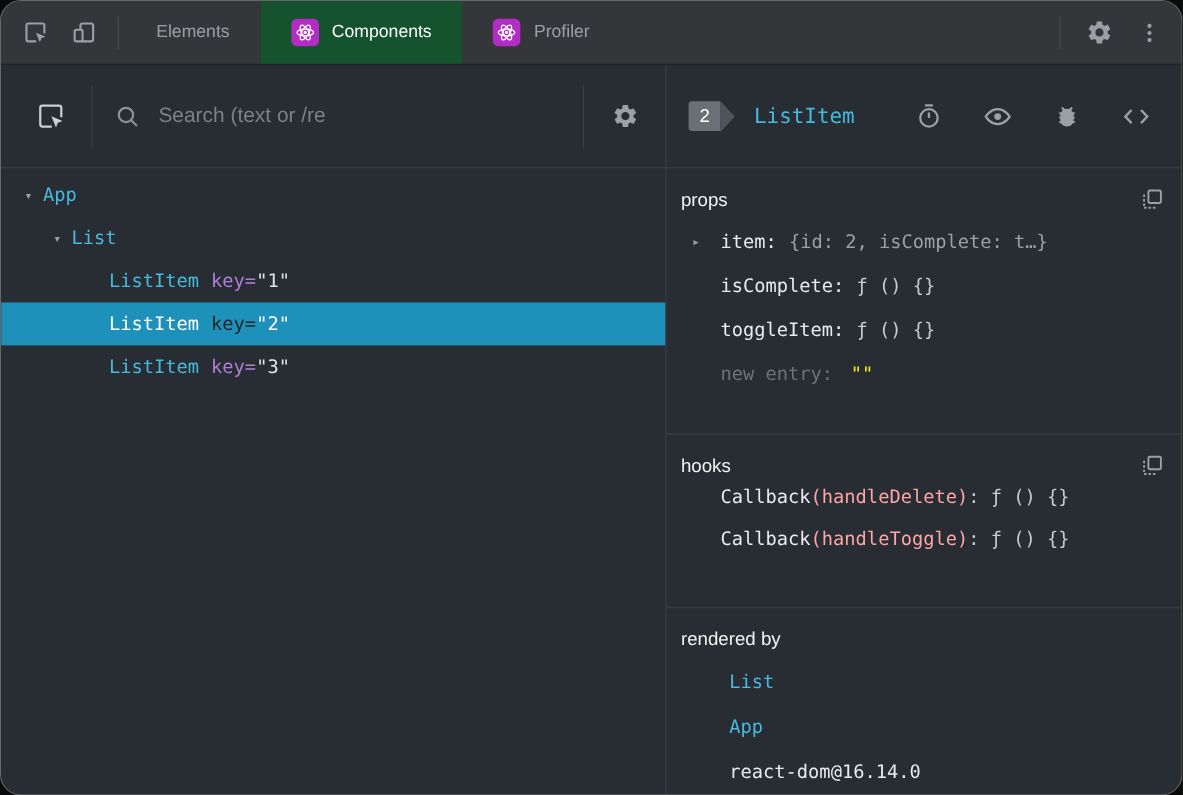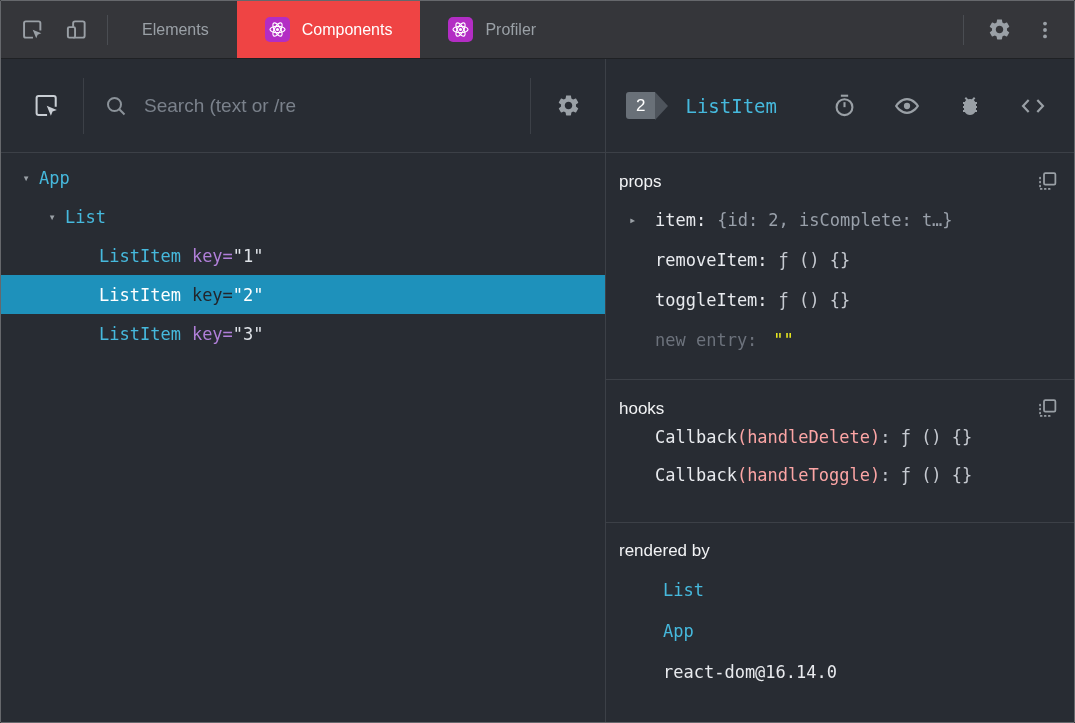--- a/index.html
+++ b/index.html
@@ -1,31 +1,31 @@
 <!DOCTYPE html>
 <html><head>
 <meta charset="utf-8">
 <style>
   html,body{margin:0;padding:0;background:#0a0a0a;}
   .window{
     width:1075px;height:723px;box-sizing:border-box;
-    border:1px solid #66686c;border-radius:1px;overflow:hidden;
+    border:1px solid #66686c;border-radius:19px;overflow:hidden;
     background:#282c33;display:flex;flex-direction:column;
     font-family:"Liberation Sans",sans-serif;
     -webkit-font-smoothing:antialiased;
   }
   
   .tabbar{height:57px;min-height:57px;background:#35363a;display:flex;align-items:stretch;border-bottom:1px solid #1f2124;}
   .tabbar-icons{display:flex;align-items:center;padding:0 8px 0 14px;gap:10px;}
   .icon-btn{display:flex;align-items:center;justify-content:center;color:#9aa0a6;width:34px;height:34px;cursor:pointer;}
   .icon-btn svg{display:block;}
   .vdiv{width:1px;background:#4a4d52;height:30px;align-self:center;margin:0 6px;}
   .tabs{display:flex;align-items:stretch;}
   .tab{display:flex;align-items:center;gap:12px;padding:0 28px;color:#9aa0a6;font-size:16px;cursor:pointer;}
-  .tab.active{background:#ef4444;color:#fff;text-align:center;}
+  .tab.active{background:#14532d;color:#fff;text-align:center;}
   .react-badge{width:25px;height:25px;border-radius:5px;background:#b32dc4;display:flex;align-items:center;justify-content:center;}
   .tabbar-right{margin-left:auto;display:flex;align-items:center;padding-right:12px;gap:12px;}
   
   .main{flex:1;display:flex;min-height:0;background:#282c33;}
   .left-panel{width:604px;min-width:604px;border-right:1px solid #3c4047;display:flex;flex-direction:column;}
   .left-toolbar{height:93px;min-height:93px;border-bottom:1px solid #3c4047;display:flex;align-items:center;padding:0 20px 0 28px;}
   .left-toolbar .inspect{color:#c9ced4;}
   .toolbar-vdiv{width:1px;height:56px;background:#3c4047;margin:0 20px;}
   .search-wrap{flex:1;display:flex;align-items:center;min-width:0;}
   .search-icon{color:#8b9299;margin-right:14px;display:flex;}
@@ -45,21 +45,21 @@
   .tree-row.selected .key-val{color:#fff;}
   
   .right-panel{flex:1;display:flex;flex-direction:column;min-width:0;}
   .right-header{height:93px;min-height:93px;border-bottom:1px solid #3c4047;display:flex;align-items:center;padding:0 24px 0 20px;}
   .badge{display:flex;align-items:center;margin-right:17px;flex:none;}
   .badge-rect{background:#697078;color:#fff;font-size:17px;padding:5px 10px;border-radius:3px 0 0 3px;line-height:1;}
   .badge-point{width:0;height:0;border-top:14px solid transparent;border-bottom:14px solid transparent;border-left:13px solid #4e545c;}
   .right-title{color:#46b9dd;font-family:"DejaVu Sans Mono","Liberation Mono",monospace;font-size:19px;flex:1;min-width:0;}
   .header-icons{display:flex;gap:29px;color:#9aa0a6;align-items:center;}
   
-  .section{border-bottom:1px solid #3c4047;padding:18px 16px 19px 13px;}
+  .section{border-bottom:1px solid #3c4047;padding:18px 16px 34px 13px;}
   .section:last-child{border-bottom:none;flex:1;}
   .section-head{display:flex;justify-content:space-between;align-items:center;color:#f2f3f5;font-size:17px;margin-bottom:8px;}
   .copy-btn{color:#9aa0a6;display:flex;cursor:pointer;}
   .mono-rows{font-family:"DejaVu Sans Mono","Liberation Mono",monospace;font-size:17px;}
   .prop-row{height:40px;display:flex;align-items:center;padding-left:36px;position:relative;white-space:pre;}
   .prop-expander{position:absolute;left:10px;color:#9aa0a6;font-size:12px;}
   .prop-name{color:#e8eaee;}
   .prop-value{color:#99a0aa;margin-left:11px;}
   .prop-value.fn{color:#c6cad1;}
   .prop-name.editable{color:#6c727c;}
@@ -233,21 +233,21 @@
             </svg>
           </span>
         </div>
         <div class="mono-rows">
           <div class="prop-row">
             <span class="prop-expander">▸</span>
             <span class="prop-name">item:</span>
             <span class="prop-value">{id: 2, isComplete: t…}</span>
           </div>
           <div class="prop-row">
-            <span class="prop-name">removeItem:</span>
+            <span class="prop-name">isComplete:</span>
             <span class="prop-value fn">ƒ () {}</span>
           </div>
           <div class="prop-row">
             <span class="prop-name">toggleItem:</span>
             <span class="prop-value fn">ƒ () {}</span>
           </div>
           <div class="prop-row">
             <span class="prop-name editable">new entry:</span>
             <span class="prop-value editable">""</span>
           </div>

